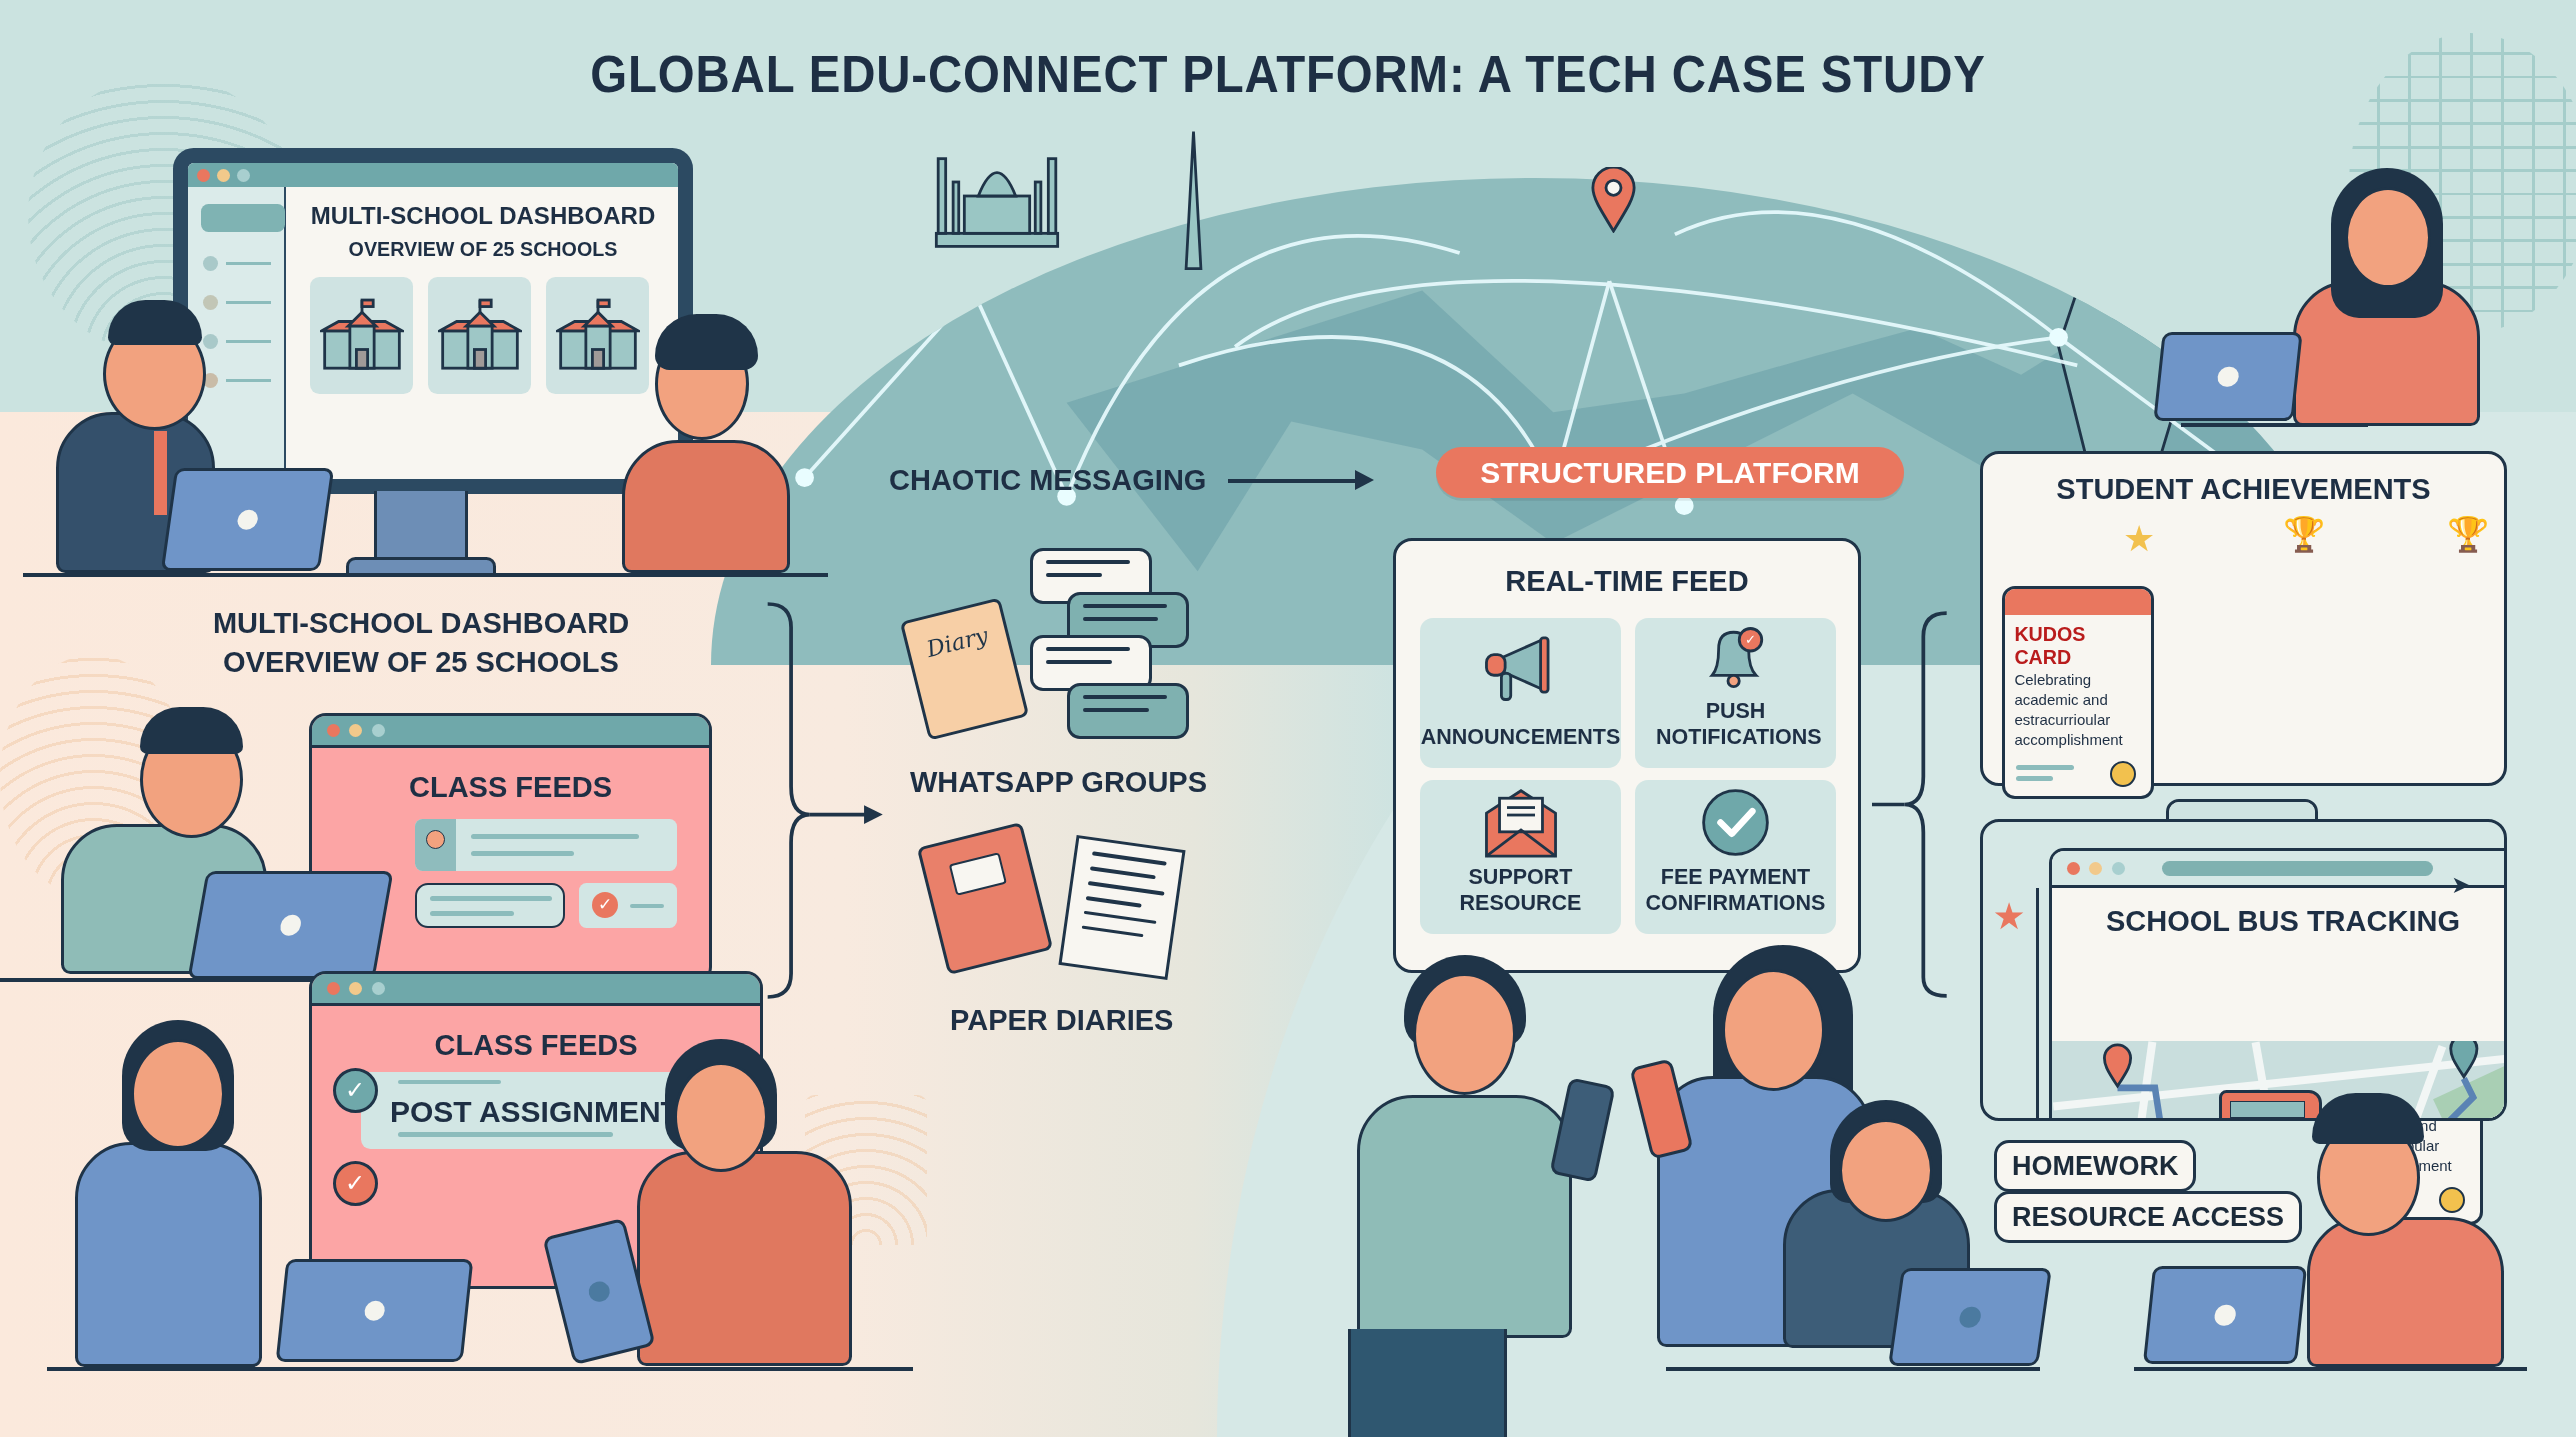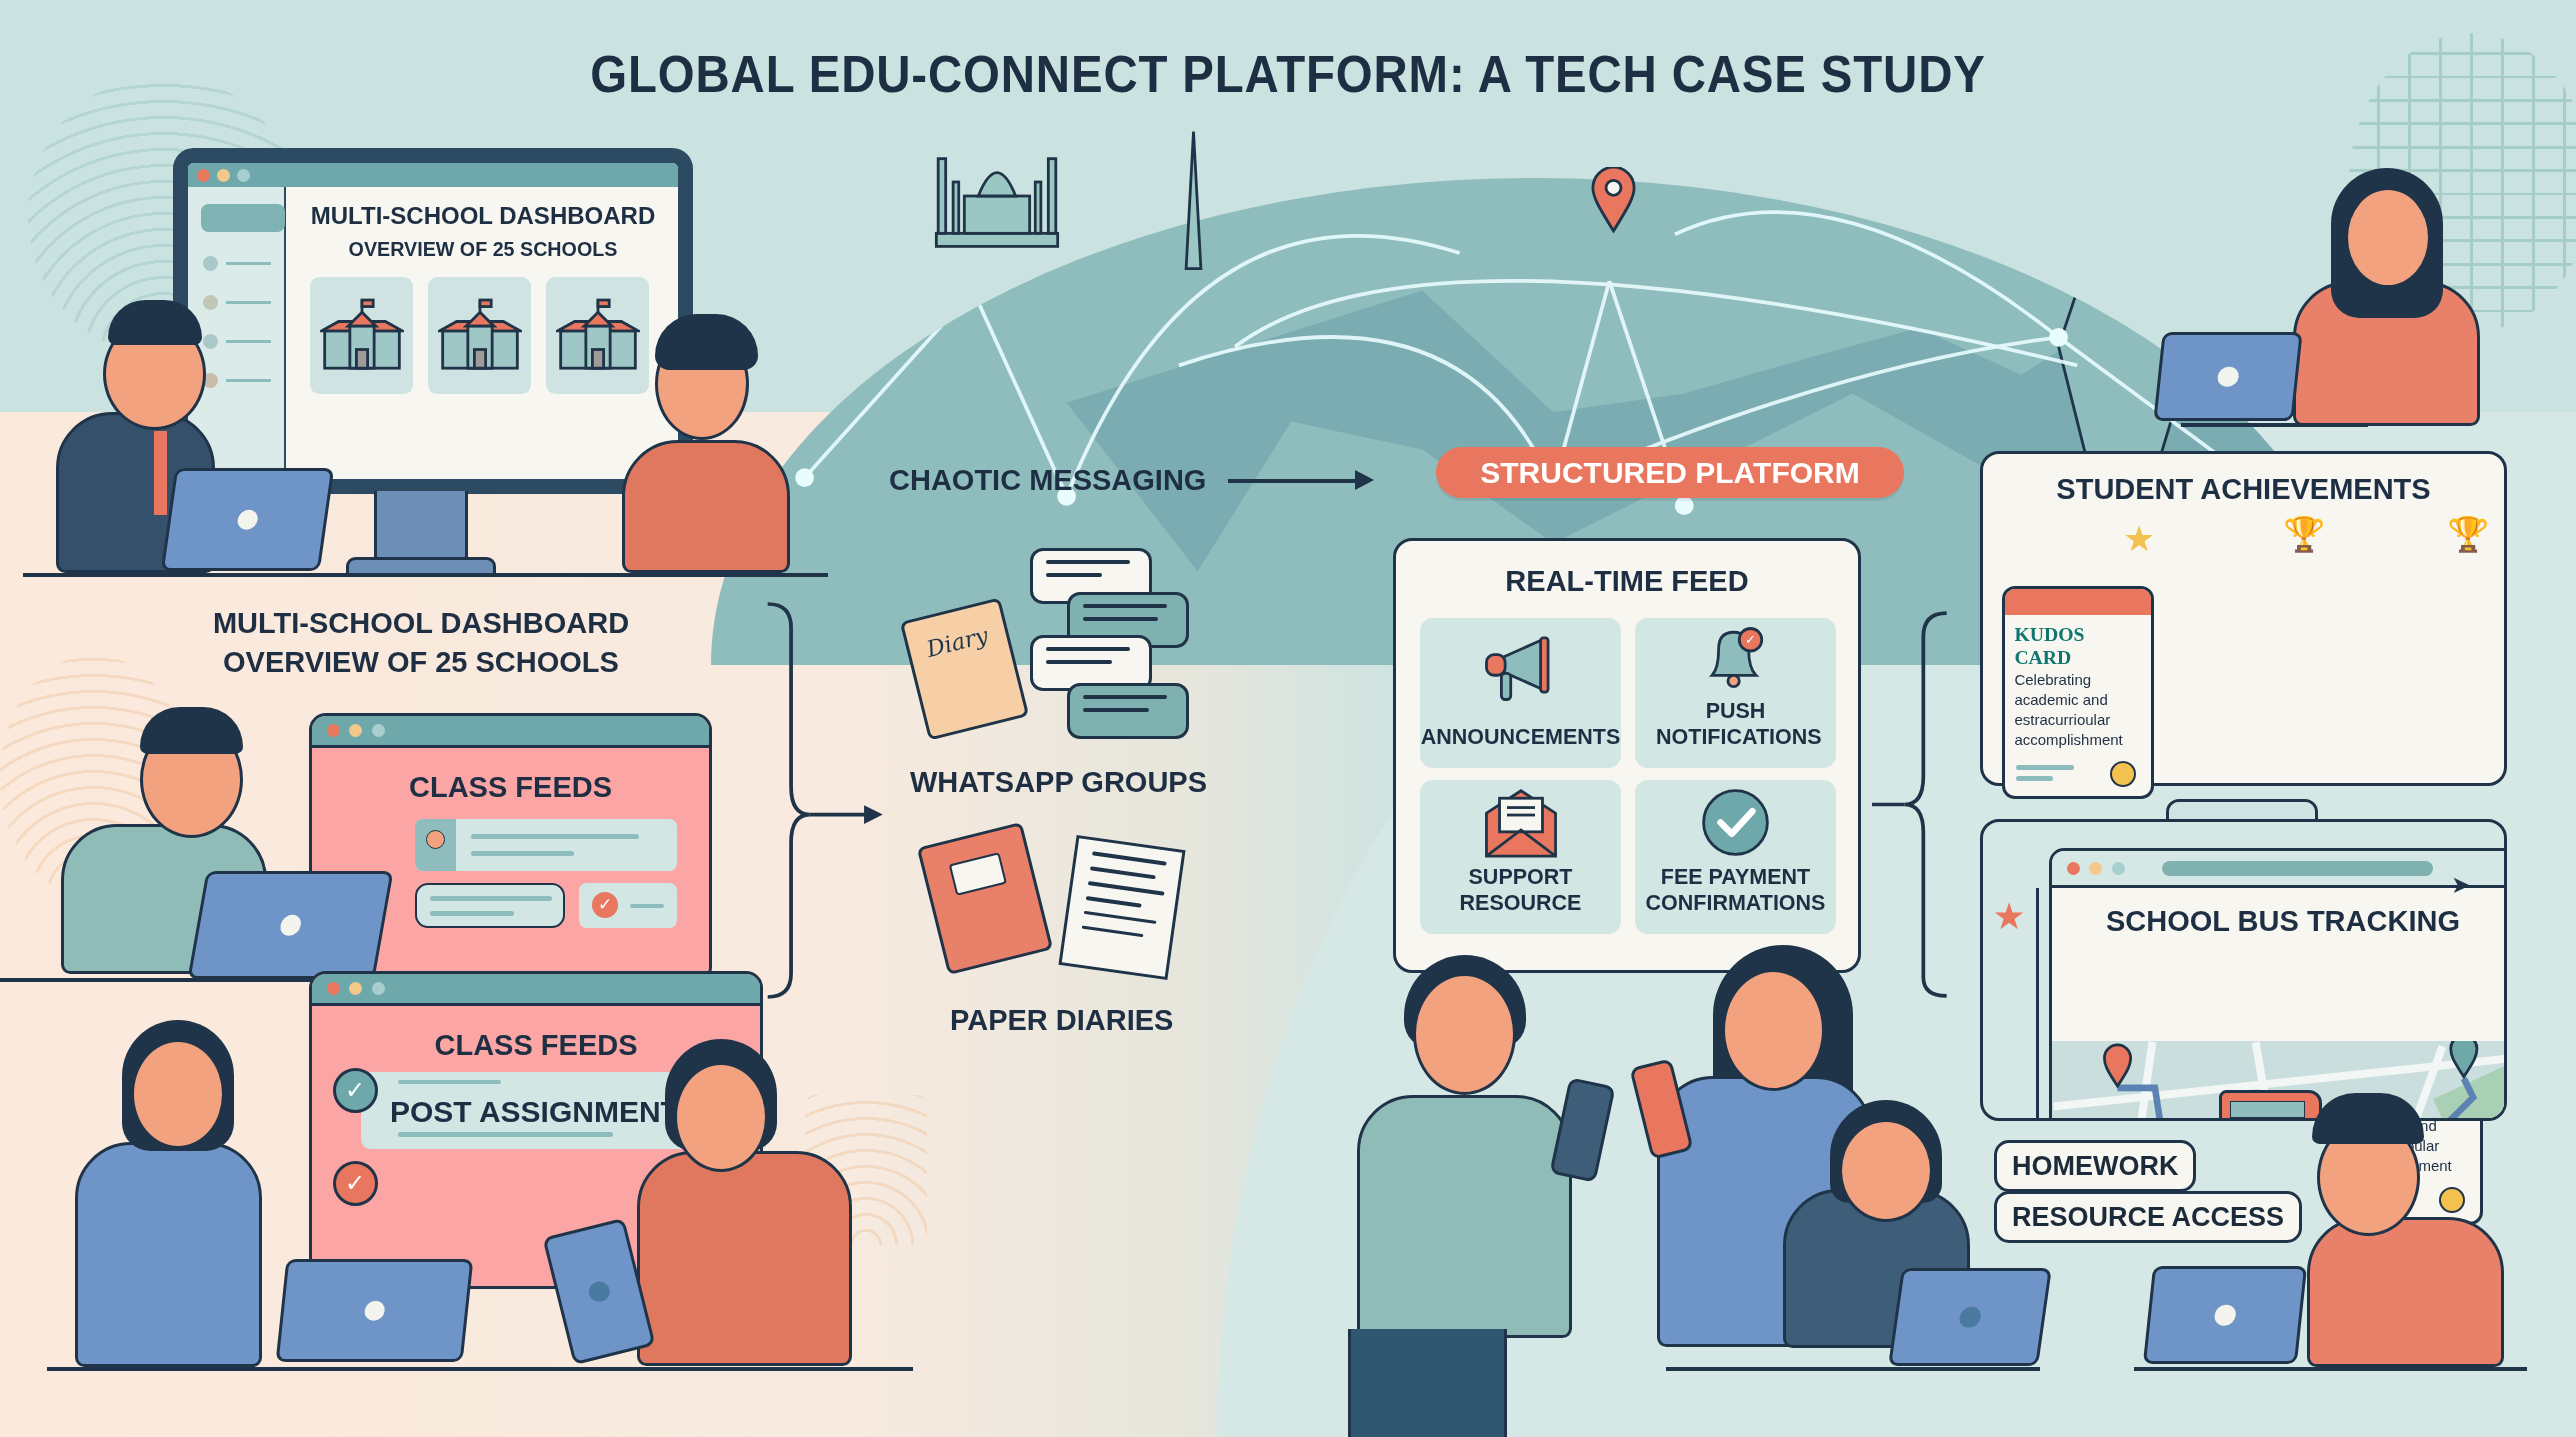--- a/index.html
+++ b/index.html
@@ -76,21 +76,21 @@
   .arrow-line { height:3.7px; background:#1f3448; }
   .arrow-head { width:0; height:0; border-top:10.3px solid transparent; border-bottom:10.3px solid transparent; border-left:19px solid #1f3448; }
 
   .panel { background:#f8f6f1; border:3.7px solid #1f3448; border-radius:19px; }
   .tile { background:#d2e6e4; border-radius:13px; display:flex; flex-direction:column; align-items:center; justify-content:flex-end; padding-bottom:17px; }
   .tile .tl { font-weight:700; font-size:21.5px; color:#1e2f44; text-align:center; line-height:1.2; }
   .tile .ic { flex:1; display:flex; align-items:center; justify-content:center; }
 
   .kudos { background:#f8f6f1; border:3.7px solid #1f3448; border-radius:13px; overflow:hidden; position:relative; }
   .kudos .top { height:26px; }
-  .kudos .kt { font-weight:700; font-size:19.7px; padding:7.5px 9.4px 1.9px; color:#0f766e;font-family:Liberation Serif, serif; }
+  .kudos .kt { font-weight:700; font-size:19.7px; padding:7.5px 9.4px 1.9px; color:#b91c1c; }
   .kudos .kd { font-size:15px; line-height:1.32; padding:0 9.4px; color:#1e2f44; }
 
   .bus-map { background:#c9dedd; position:relative; overflow:hidden; }
   .road { position:absolute; background:#f2f6f5; }
   .speech { background:#f8f6f1; border:3.7px solid #1f3448; border-radius:15px; font-weight:700; font-size:27px; padding:7.5px 15px; white-space:nowrap; }
 </style>
 </head>
 <body>
 
 <div class="abs bg-top"></div>

